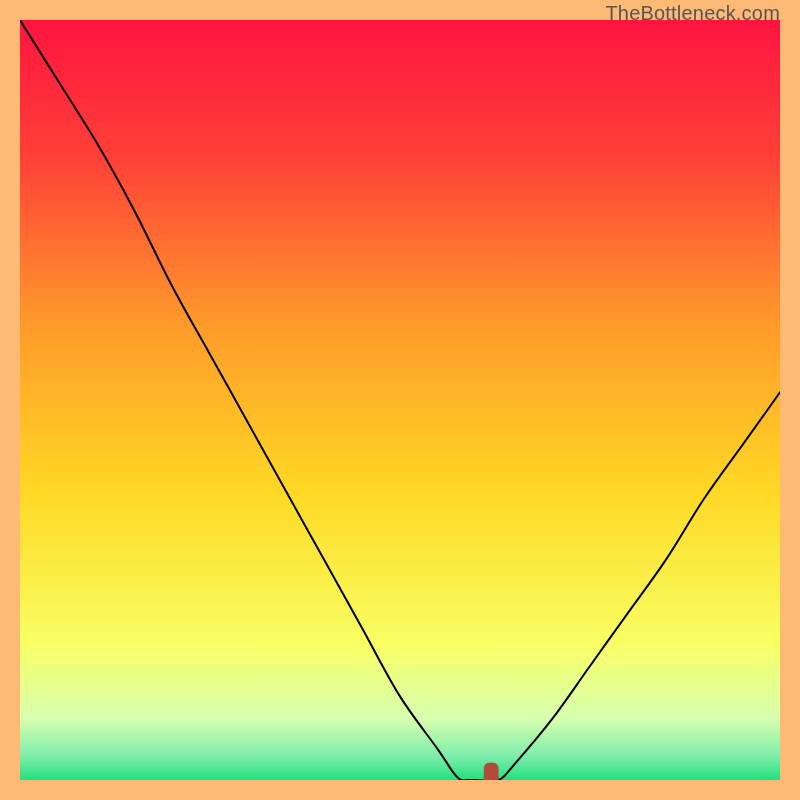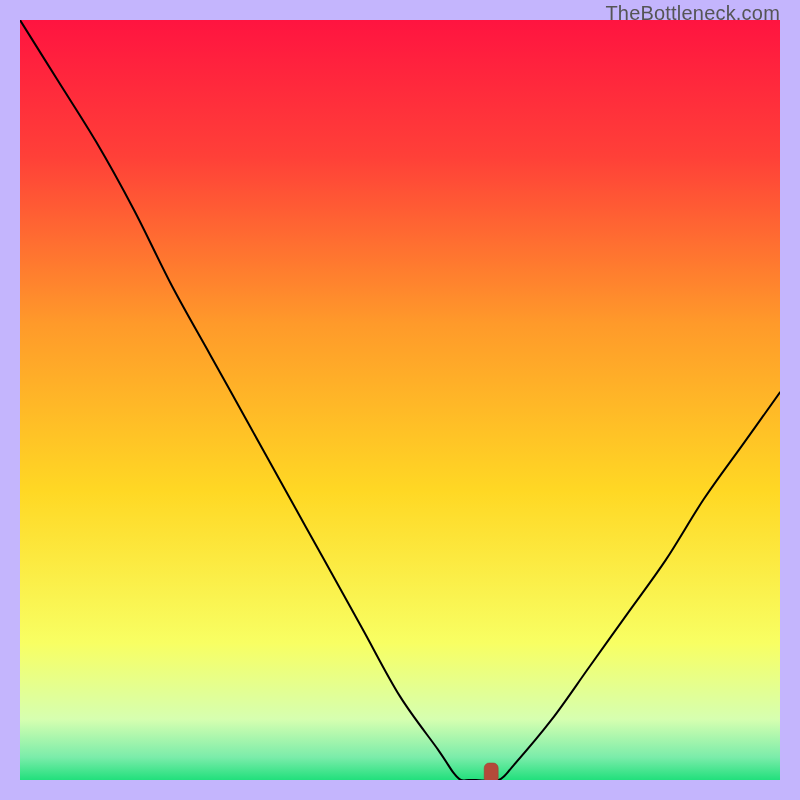--- a/index.html
+++ b/index.html
@@ -8,21 +8,21 @@
     width: 800px;
     height: 800px;
     background: #000;
     font-family: Arial, Helvetica, sans-serif;
     overflow: hidden;
   }
   .frame {
     position: relative;
     width: 800px;
     height: 800px;
-    background: #c4b5fd;
+    background: #fdba74;
   }
   .watermark {
     position: absolute;
     top: 2px;
     right: 20px;
     color: #555;
     font-size: 20px;
     font-weight: 500;
     letter-spacing: 0.2px;
     z-index: 5;

